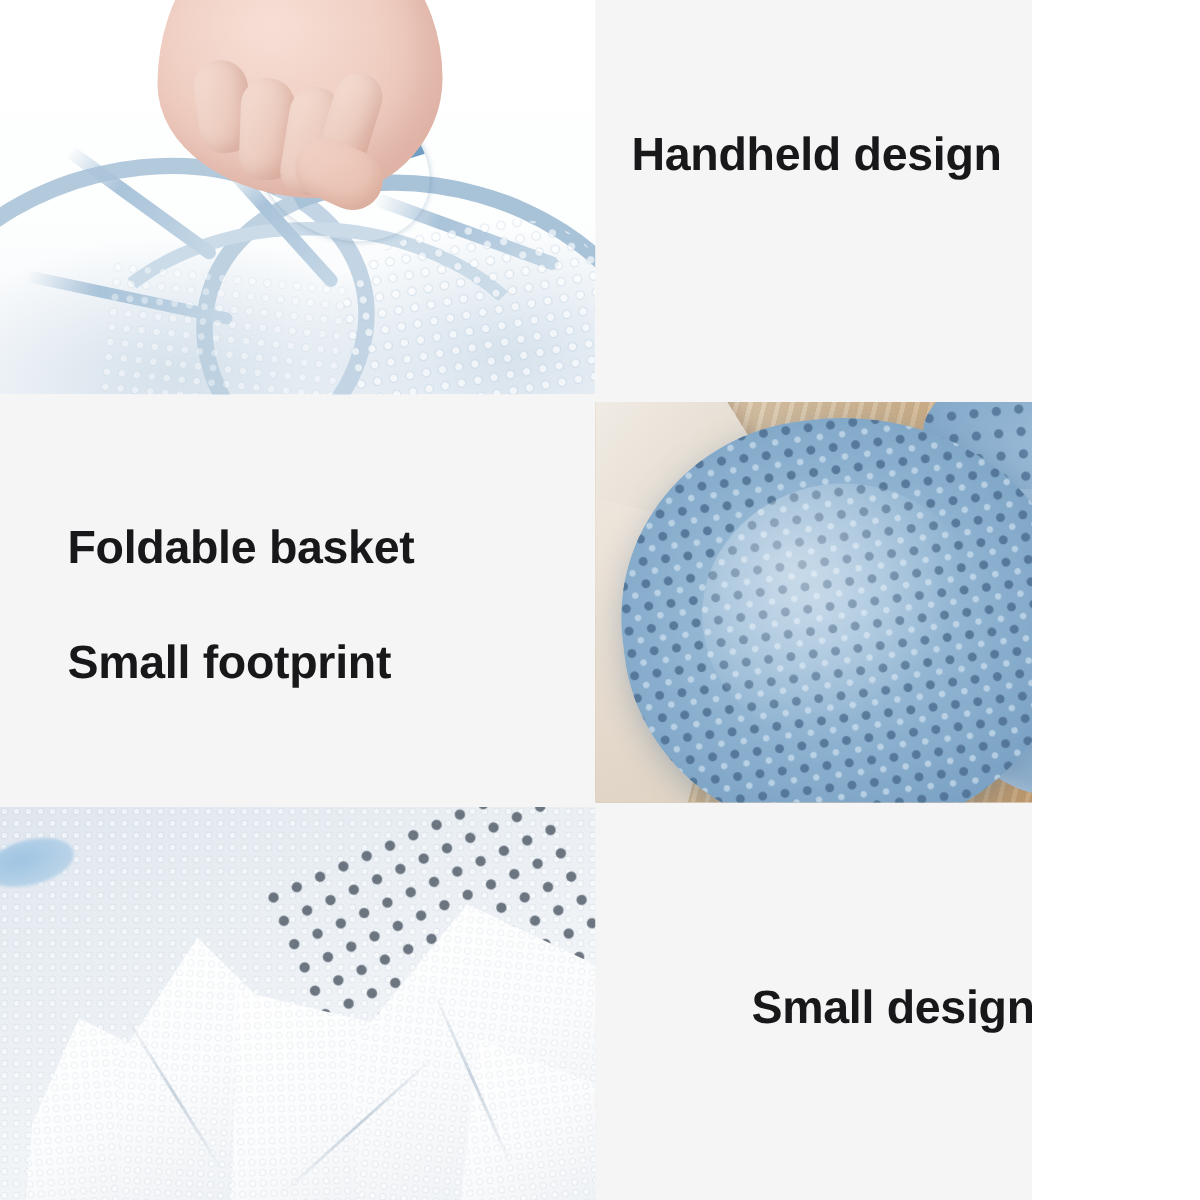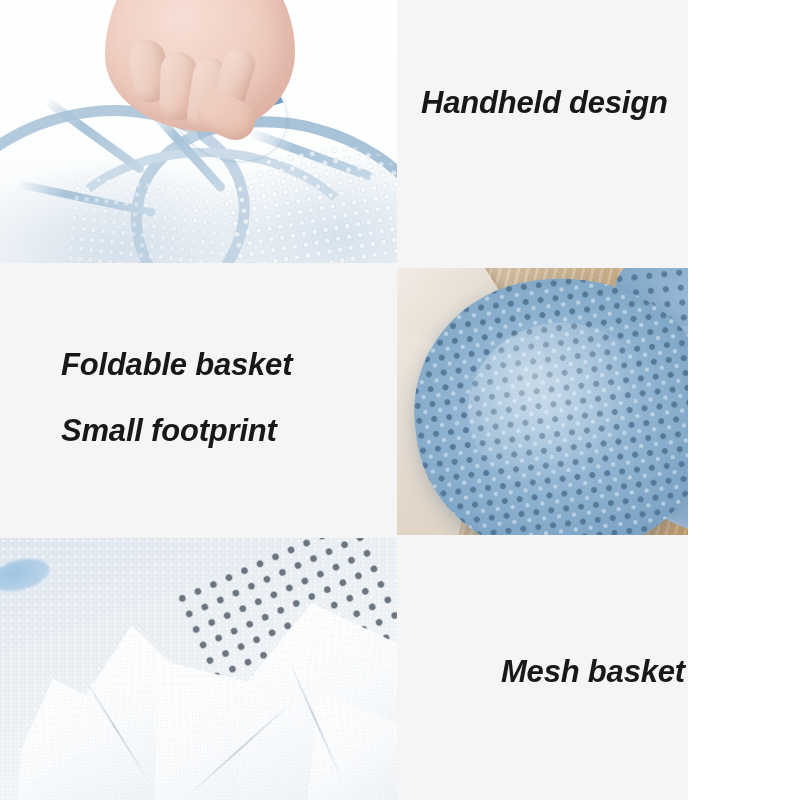--- a/index.html
+++ b/index.html
@@ -10,21 +10,20 @@
   body {
     font-family: "Liberation Sans", sans-serif;
   }
 
   .infographic {
     position: relative;
     width: 688px;
     height: 800px;
     overflow: hidden;
     background: #f5f5f5;
-    font-style: italic;
   }
 
   
   .cell {
     position: absolute;
     overflow: hidden;
   }
 
   
   .text-panel {
@@ -47,27 +46,27 @@
     left: 397px; top: 0; width: 403px; height: 263px;
     padding-left: 24px;
     box-sizing: border-box;
     justify-content: flex-start;
     padding-top: 87px;
   }
   #panel-handheld .headline + .headline { margin-top: 29px; }
 
   
   #panel-foldable {
-    left: 16px; top: 272px; width: 397px; height: 263px;
+    left: 0; top: 272px; width: 397px; height: 263px;
     padding-left: 45px;
     box-sizing: border-box;
     justify-content: flex-start;
     padding-top: 77px;
   }
-  #panel-foldable .headline + .headline { margin-top: 33px; }
+  #panel-foldable .headline + .headline { margin-top: 44px; }
 
   
   #panel-mesh {
     left: 397px; top: 538px; width: 403px; height: 262px;
     padding-left: 104px;
     box-sizing: border-box;
     justify-content: flex-start;
     padding-top: 118px;
   }
 
@@ -462,16 +461,16 @@
     <div class="sheet sh2"></div>
     <div class="sheet sh3"></div>
     <div class="sheet sh4"></div>
     <div class="sheet sh5"></div>
     <div class="crease c1"></div>
     <div class="crease c2"></div>
     <div class="crease c3"></div>
   </div>
 
   <div class="cell text-panel" id="panel-mesh">
-    <div class="headline">Mesh basket</div>
+    <div class="headline">Small design</div>
   </div>
 
 </div>
 
 </body></html>

